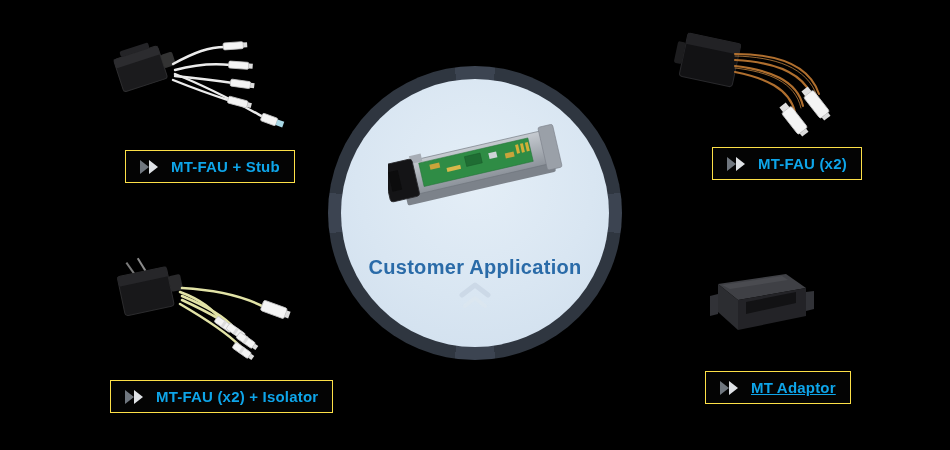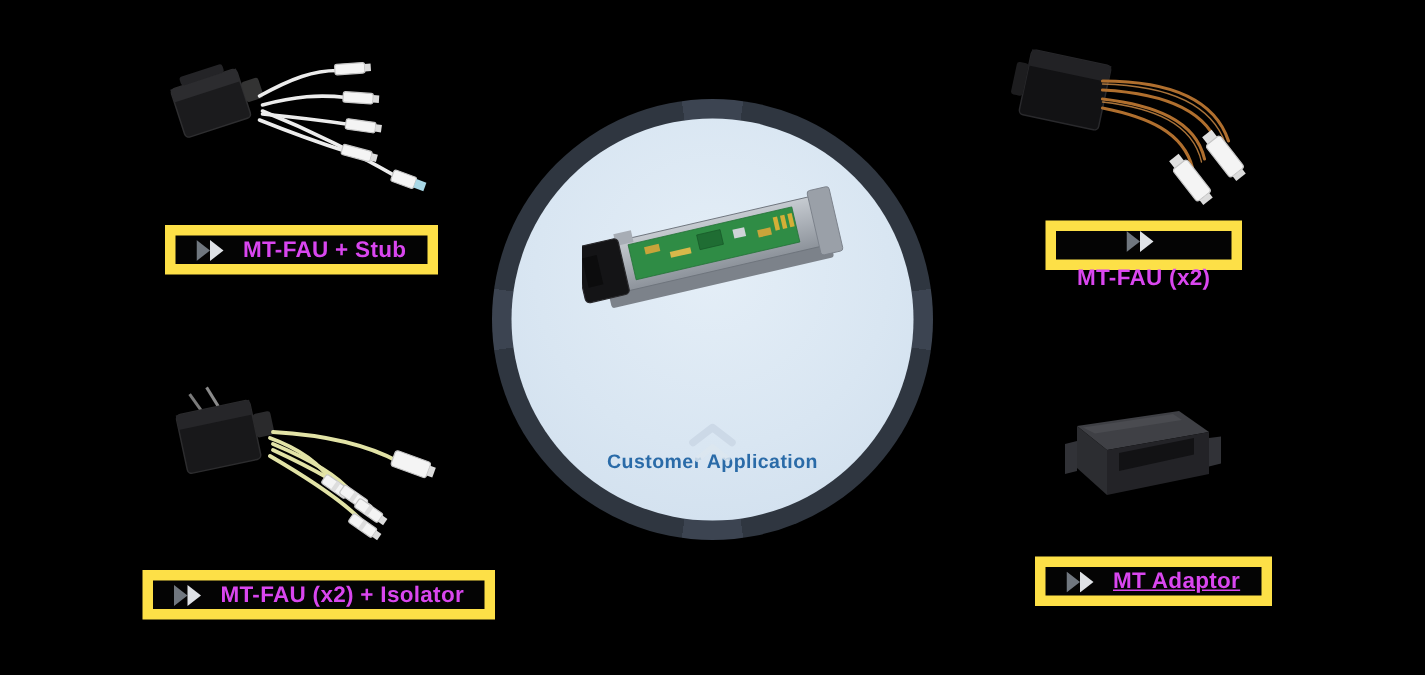--- a/index.html
+++ b/index.html
@@ -16,35 +16,36 @@
       #2f3640 98deg 172deg, #3c4451 172deg 188deg, #2f3640 188deg 262deg,
       #3c4451 262deg 278deg, #2f3640 278deg 352deg, #3c4451 352deg 360deg);
   }
   .ring-inner {
     position:absolute; inset:13px; border-radius:50%;
     background:radial-gradient(circle at 50% 38%, #e4eef7 0%, #d9e6f2 55%, #cfdeed 100%);
   }
   .module-svg { position:absolute; left:388px; top:116px; width:180px; height:110px; }
   .center-label {
     position:absolute; left:328px; top:256px; width:294px;
-    text-align:center; color:#2a6ba8; font-size:13px; font-weight:700; letter-spacing:.3px;margin-top:44px;
+    text-align:center; color:#2a6ba8; font-size:20px; font-weight:700; letter-spacing:.3px;
   }
   .chevron-up { position:absolute; left:459px; top:282px; width:32px; height:28px; }
 
   
   .label-box {
     position:absolute; display:flex; align-items:center; gap:9px;
     height:33px; padding:0 14px; background:#040404;
-    border:7px solid #fde047; color:#d946ef;
+    border:1px solid #fde047; color:#0ea5e9;
     font-size:15px; font-weight:700; letter-spacing:.2px; white-space:nowrap;
     cursor:pointer;
+    margin-left:15px;
   }
   .label-box .dbl-arrow { width:22px; height:14px; flex:0 0 auto; }
   .pos-tl { left:110px; top:150px; }
-  .pos-tr { left:697px; top:147px;flex-direction:column; }
+  .pos-tr { left:697px; top:147px; }
   .pos-bl { left:95px;  top:380px; }
   .pos-br { left:690px; top:371px;text-decoration:underline; }
 
   
   .photo { position:absolute; }
   .photo-tl { left:95px;  top:22px;  width:210px; height:118px; }
   .photo-tr { left:665px; top:20px;  width:185px; height:125px; }
   .photo-bl { left:92px;  top:248px; width:215px; height:122px; }
   .photo-br { left:688px; top:262px; width:130px; height:85px; }
 

